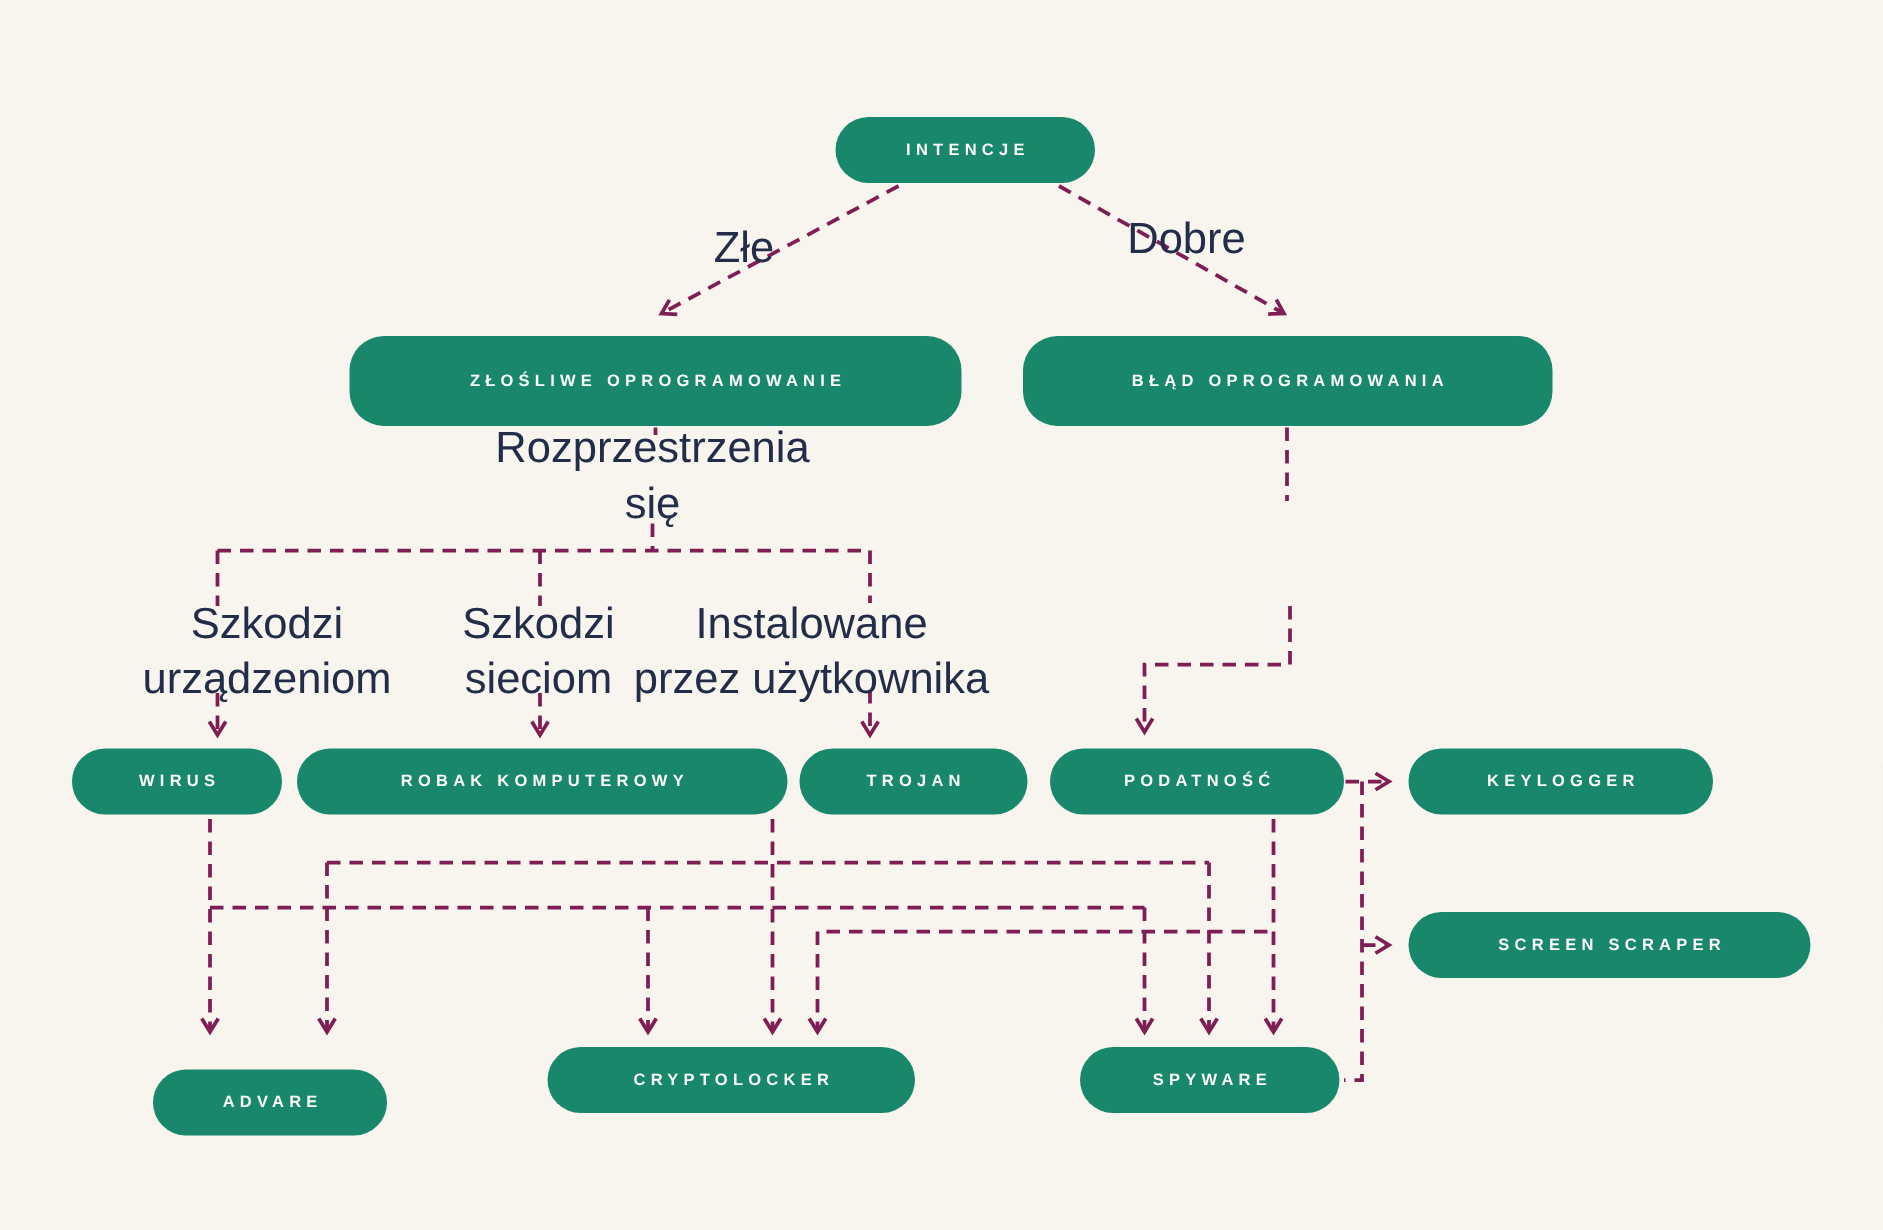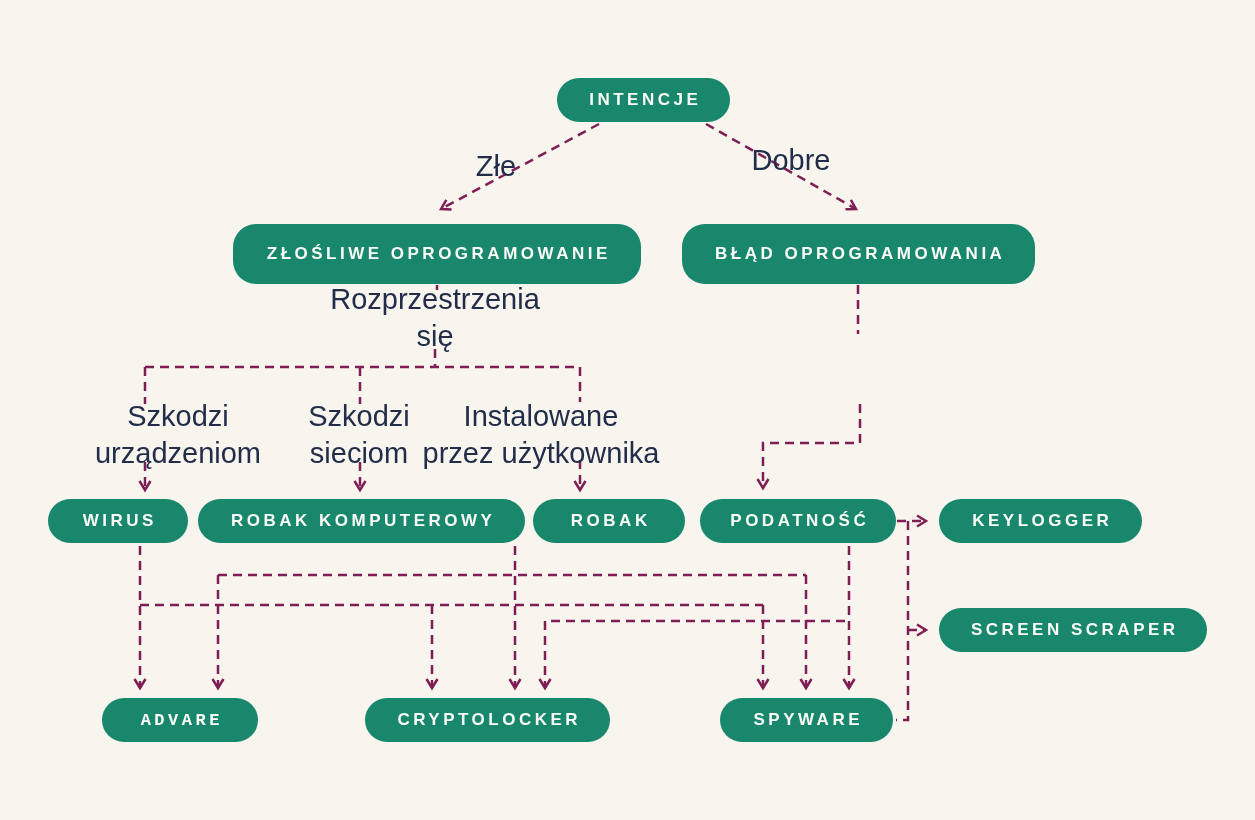--- a/index.html
+++ b/index.html
@@ -11,21 +11,21 @@
   .canvas{
     position:relative;width:1255px;height:820px;background:var(--bg);
     overflow:hidden;
   }
   .edges{position:absolute;left:0;top:0;width:1255px;height:820px;}
   .edges path{fill:none;stroke:var(--line);stroke-width:2.5;}
   .edges path.dash{stroke-dasharray:9 6;}
   .node{
     position:absolute;background:var(--node);color:var(--node-text);
     border-radius:23px;display:flex;align-items:center;justify-content:center;
-    font-weight:bold;font-size:17px;letter-spacing:3.5px;text-indent:3.5px;
+    font-weight:bold;font-size:11px;letter-spacing:3.5px;text-indent:3.5px;
     white-space:nowrap;
   }
   .edge-label{
     position:absolute;transform:translate(-50%,-50%);
     color:var(--label);font-size:29px;line-height:1.27;text-align:center;
     white-space:pre-line;
   }
 </style>
 </head>
 <body>
@@ -77,29 +77,29 @@
   <div class="node" style="left:557px;top:78px;width:173px;height:44px;">INTENCJE</div>
 
   <div class="node" style="left:233px;top:224px;width:408px;height:60px;">ZŁOŚLIWE OPROGRAMOWANIE</div>
 
   <div class="node" style="left:682px;top:224px;width:353px;height:60px;">BŁĄD OPROGRAMOWANIA</div>
 
   <div class="node" style="left:48px;top:499px;width:140px;height:44px;">WIRUS</div>
 
   <div class="node" style="left:198px;top:499px;width:327px;height:44px;">ROBAK KOMPUTEROWY</div>
 
-  <div class="node" style="left:533px;top:499px;width:152px;height:44px;">ROBAK</div>
+  <div class="node" style="left:533px;top:499px;width:152px;height:44px;">TROJAN</div>
 
   <div class="node" style="left:700px;top:499px;width:196px;height:44px;">PODATNOŚĆ</div>
 
   <div class="node" style="left:939px;top:499px;width:203px;height:44px;">KEYLOGGER</div>
 
   <div class="node" style="left:939px;top:608px;width:268px;height:44px;">SCREEN SCRAPER</div>
 
-  <div class="node" style="left:102px;top:698px;width:156px;height:44px;font-family:Liberation Mono, monospace;">ADVARE</div>
+  <div class="node" style="left:102px;top:713px;width:156px;height:44px;">ADVARE</div>
 
   <div class="node" style="left:365px;top:698px;width:245px;height:44px;">CRYPTOLOCKER</div>
 
   <div class="node" style="left:720px;top:698px;width:173px;height:44px;">SPYWARE</div>
 
   <div class="edge-label" style="left:496px;top:166px;">Złe</div>
 
   <div class="edge-label" style="left:791px;top:160px;">Dobre</div>
 
   <div class="edge-label" style="left:435px;top:318px;">Rozprzestrzenia

